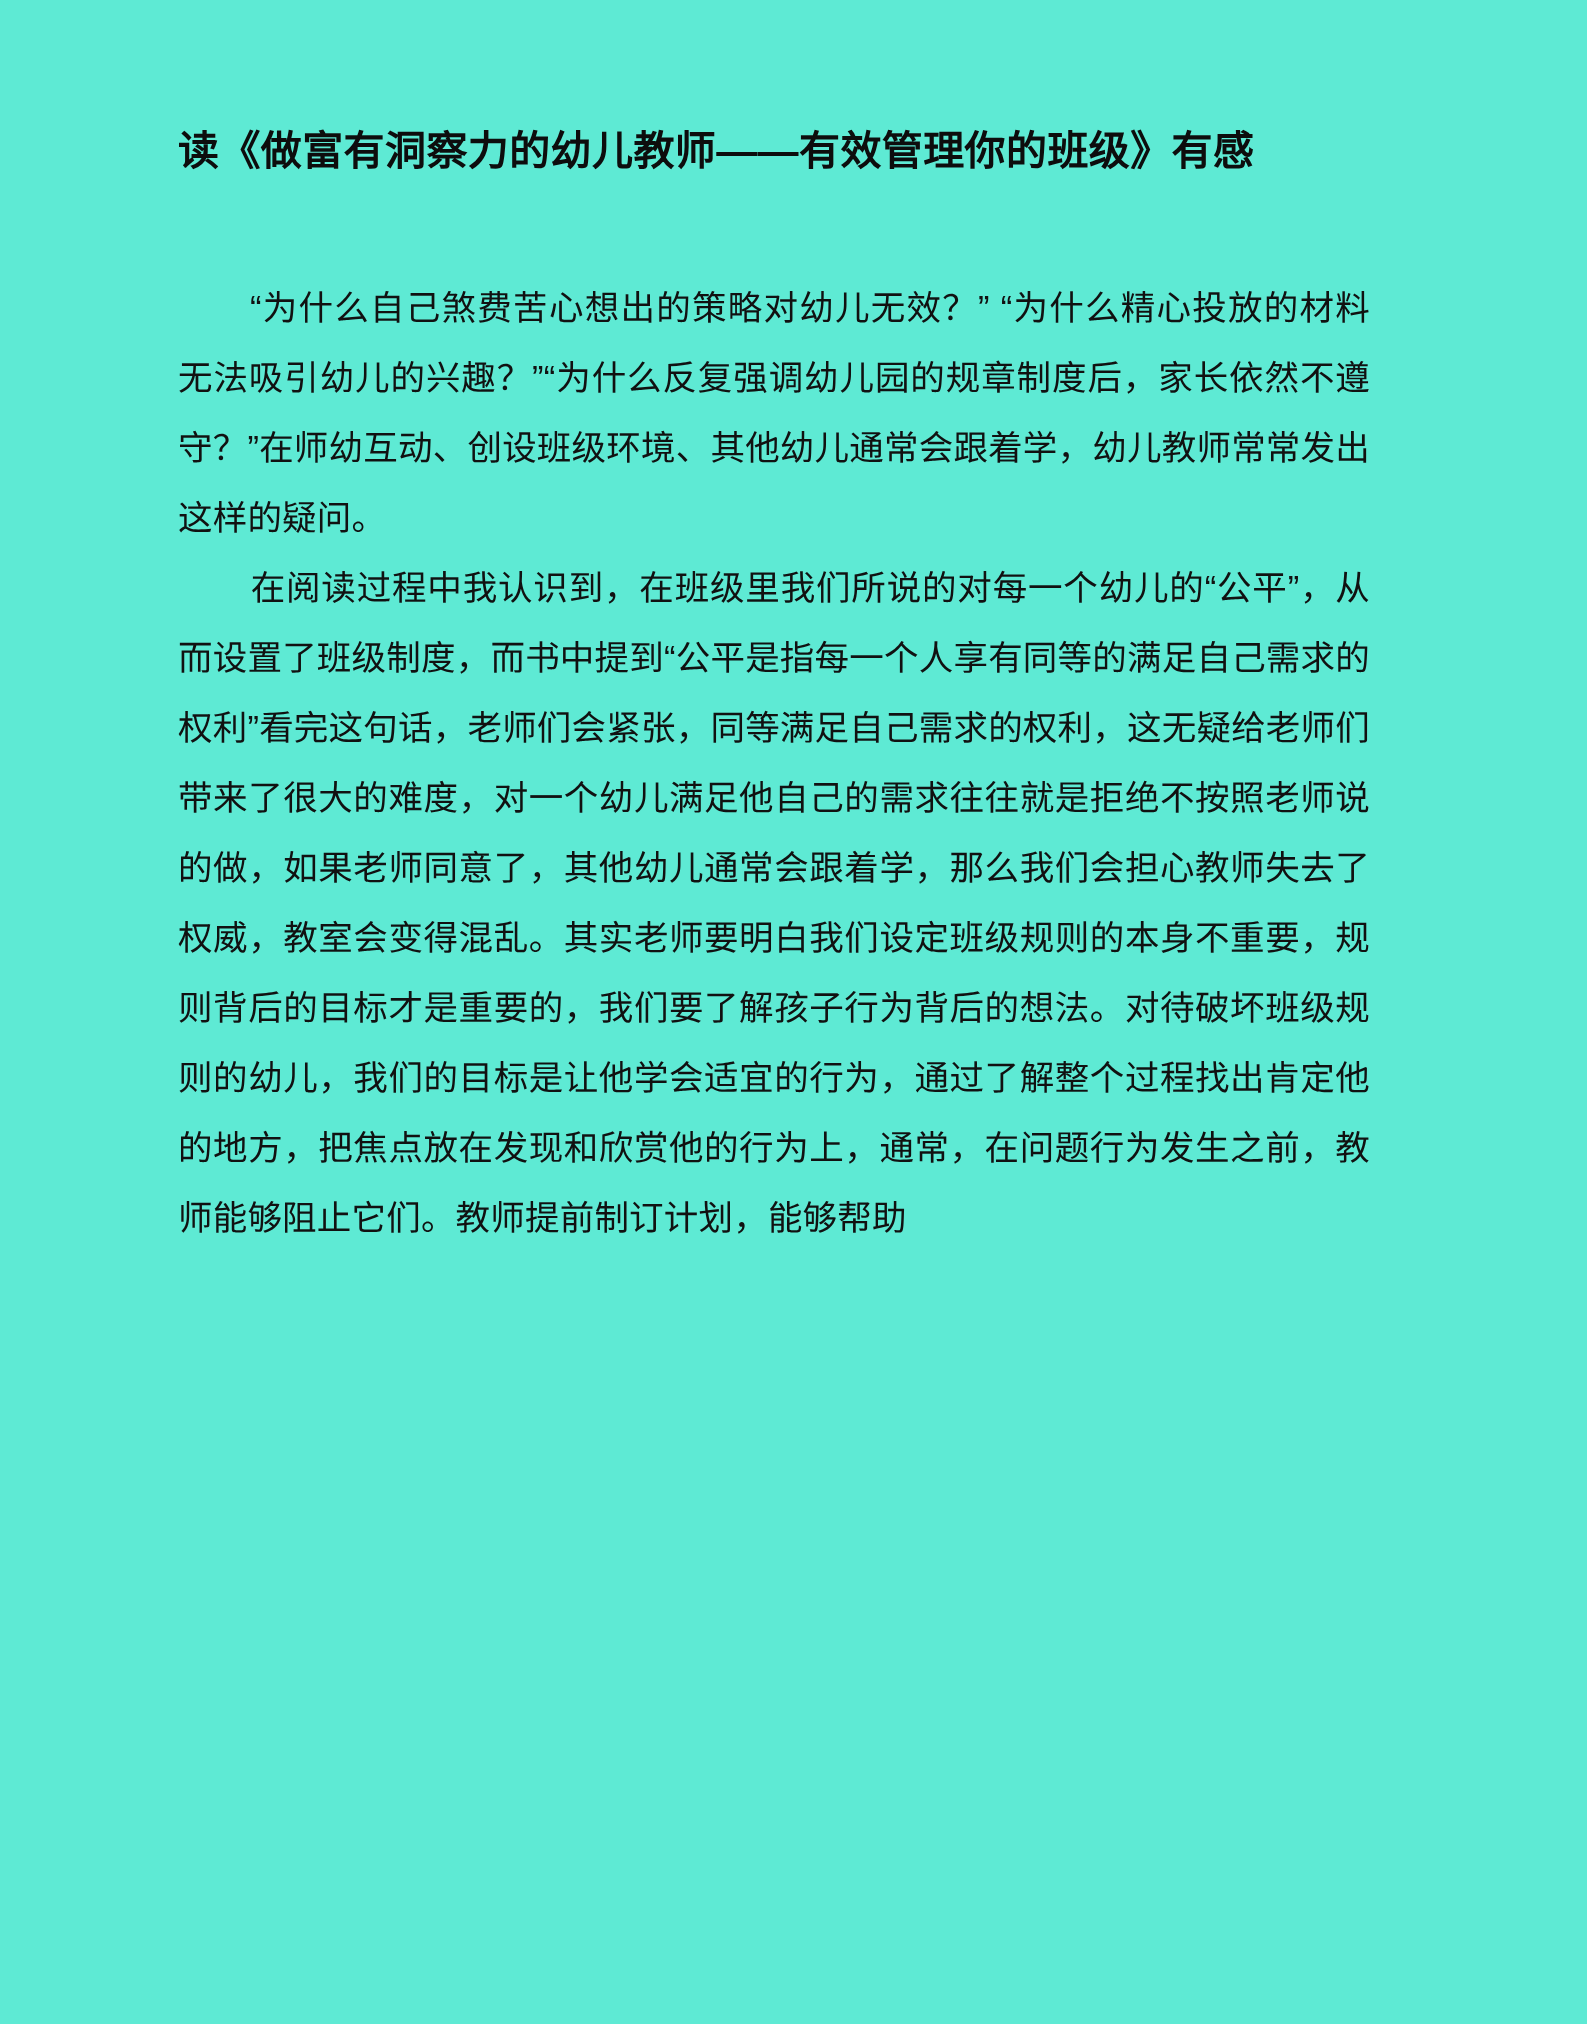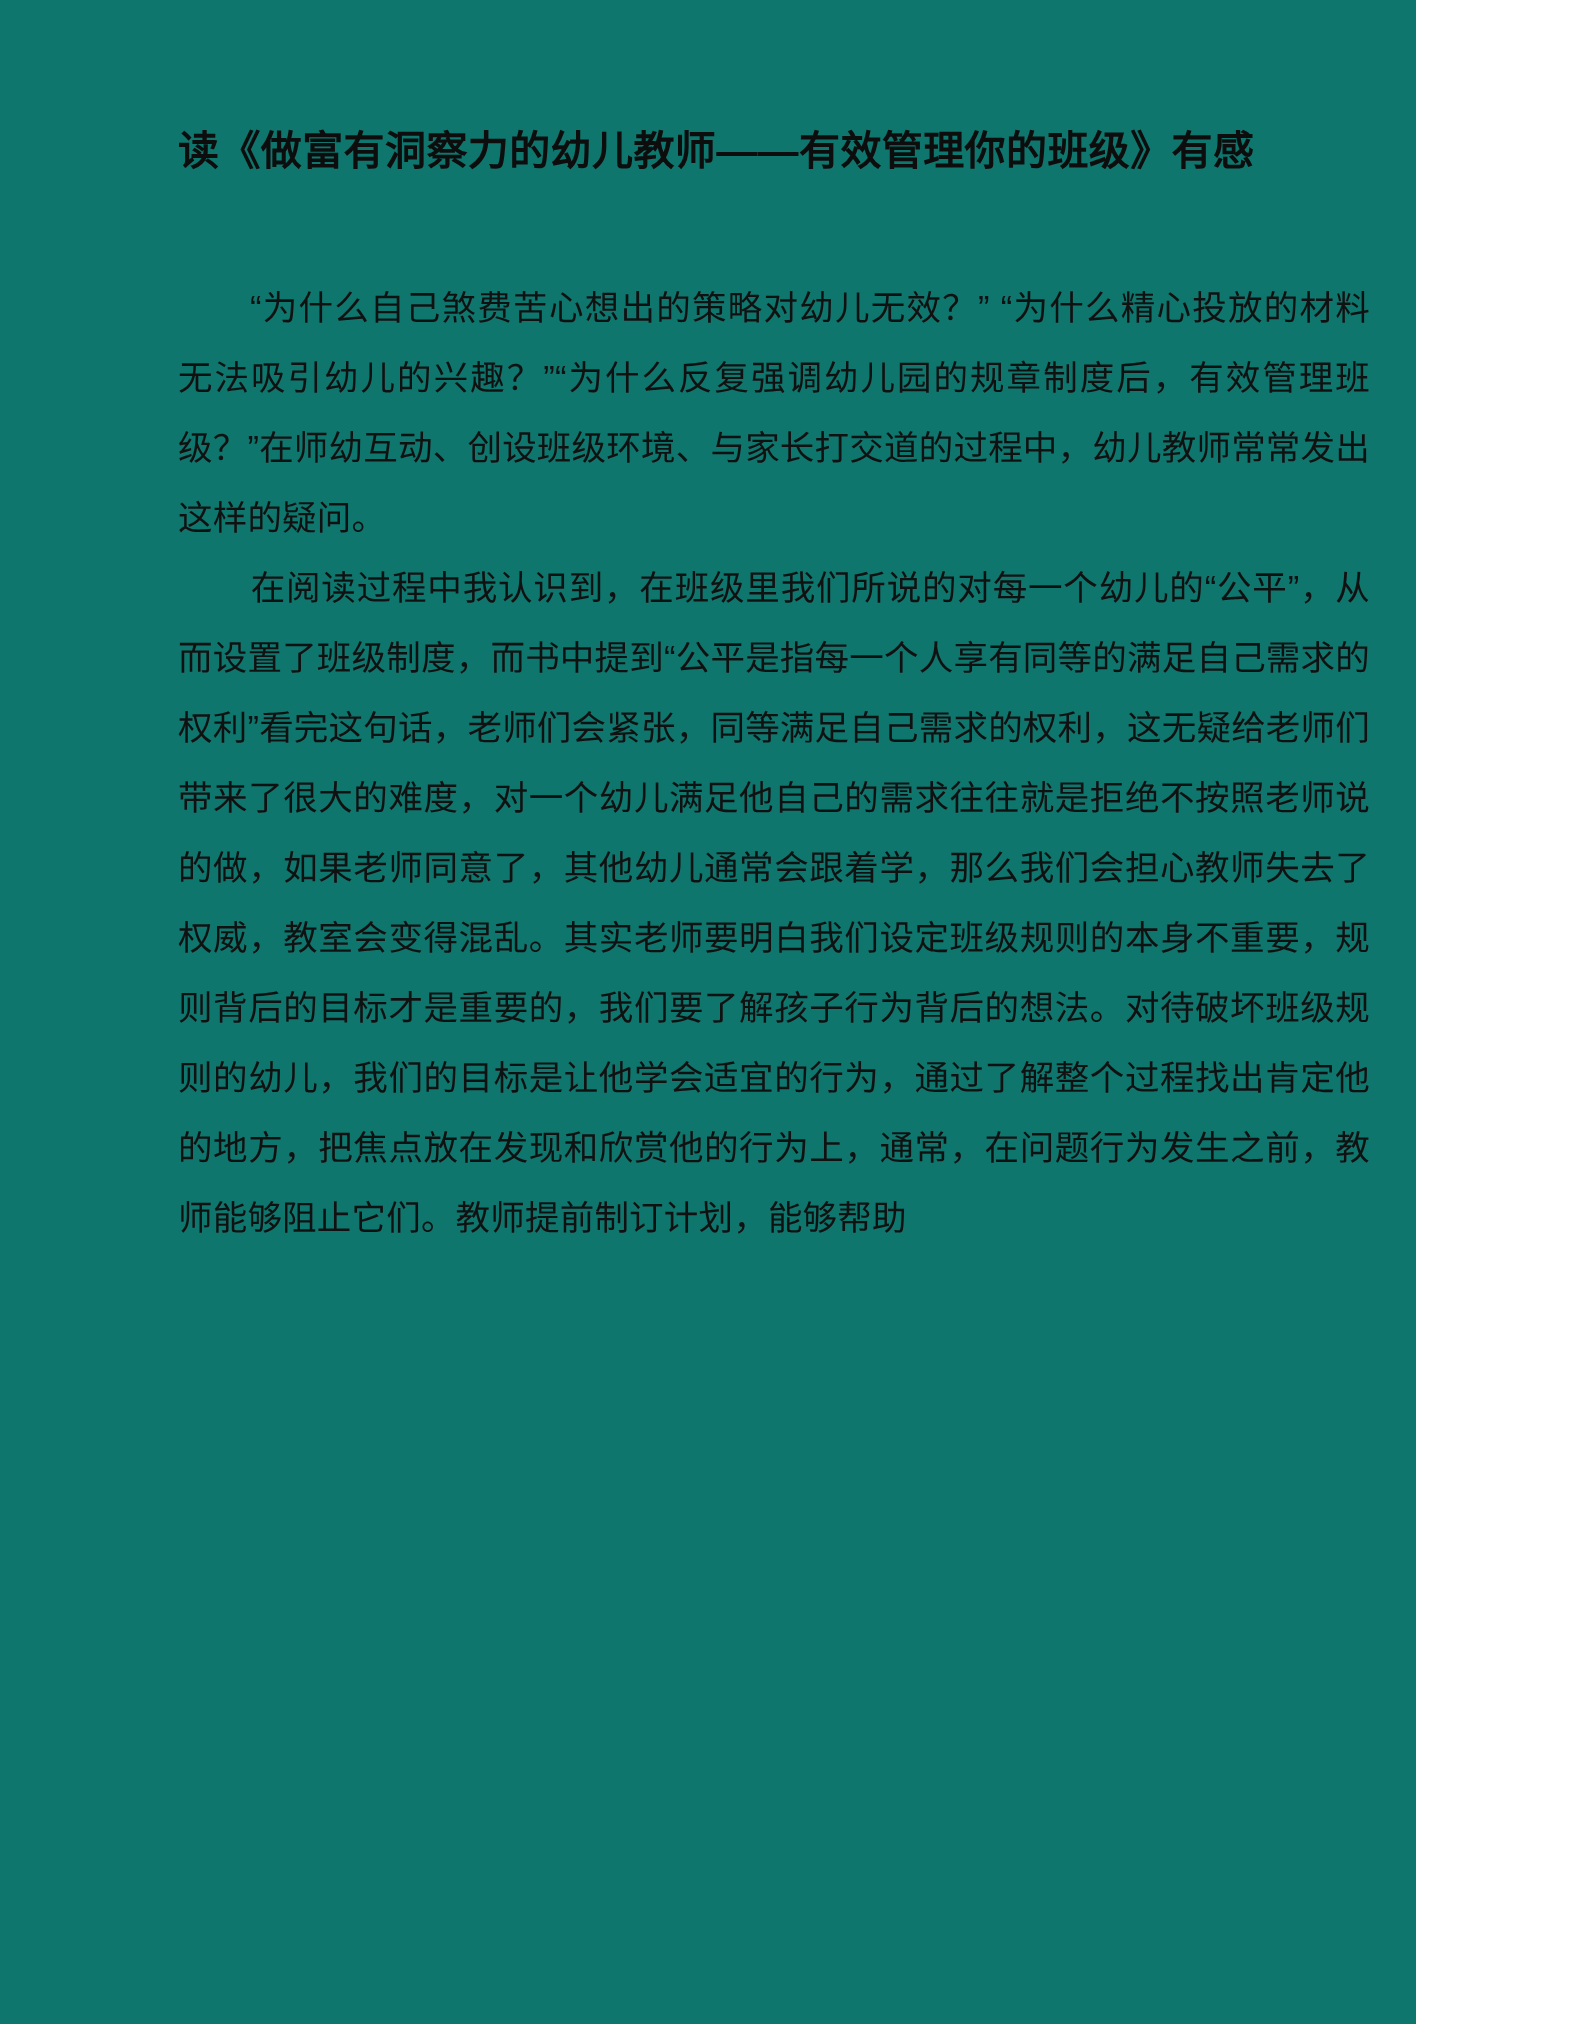--- a/index.html
+++ b/index.html
@@ -11,23 +11,23 @@
   body {
     width: 1587px;
     height: 2024px;
     overflow: hidden;
     font-family: "Liberation Sans", "DejaVu Sans", sans-serif;
     color: #000000;
     -webkit-font-smoothing: antialiased;
   }
   .page {
     position: relative;
-    width: 1416px;
+    width: 1587px;
     height: 2024px;
-    background: #0f766e;
+    background: #5eead4;
     box-sizing: border-box;
     padding: 0;
   }
   .doc-body {
     position: absolute;
     left: 178px;
     top: 0;
     width: 1192px;
   }
   .doc-title {
@@ -71,20 +71,20 @@
 
 <div class="page">
   <div class="doc-body">
 
     <h1 class="doc-title">读《做富有洞察力的幼儿教师——有效管理你的班级》有感</h1>
 
     <div class="spacer-after-title"></div>
 
     <div class="para-block">
 
-      <p class="para"><span class="indent"></span><span>“为什么自己煞费苦心想出的策略对幼儿无效？” “为什么精心投放的材料无法吸引幼儿的兴趣？”“为什么反复强调幼儿园的规章制度后，有效管理班级？”在师幼互动、创设班级环境、与家长打交道的过程中，幼儿教师常常发出这样的疑问。</span></p>
+      <p class="para"><span class="indent"></span><span>“为什么自己煞费苦心想出的策略对幼儿无效？” “为什么精心投放的材料无法吸引幼儿的兴趣？”“为什么反复强调幼儿园的规章制度后，家长依然不遵守？”在师幼互动、创设班级环境、其他幼儿通常会跟着学，幼儿教师常常发出这样的疑问。</span></p>
 
 
       <p class="para"><span class="indent"></span><span>在阅读过程中我认识到，在班级里我们所说的对每一个幼儿的“公平”，从而设置了班级制度，而书中提到“公平是指每一个人享有同等的满足自己需求的权利”看完这句话，老师们会紧张，同等满足自己需求的权利，这无疑给老师们带来了很大的难度，对一个幼儿满足他自己的需求往往就是拒绝不按照老师说的做，如果老师同意了，其他幼儿通常会跟着学，那么我们会担心教师失去了权威，教室会变得混乱。其实老师要明白我们设定班级规则的本身不重要，规则背后的目标才是重要的，我们要了解孩子行为背后的想法。对待破坏班级规则的幼儿，我们的目标是让他学会适宜的行为，通过了解整个过程找出肯定他的地方，把焦点放在发现和欣赏他的行为上，通常，在问题行为发生之前，教师能够阻止它们。教师提前制订计划，能够帮助</span></p>
 
     </div>
   </div>
 </div>
 
 </body></html>

